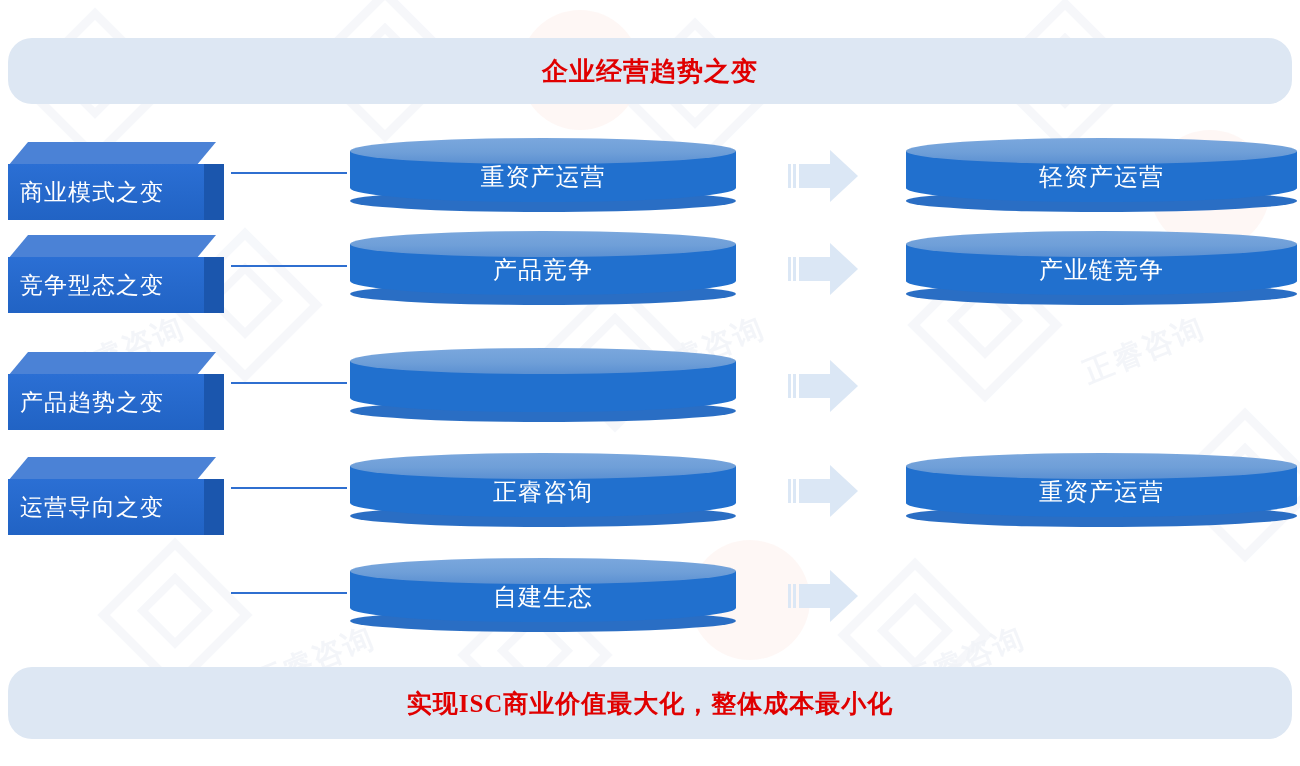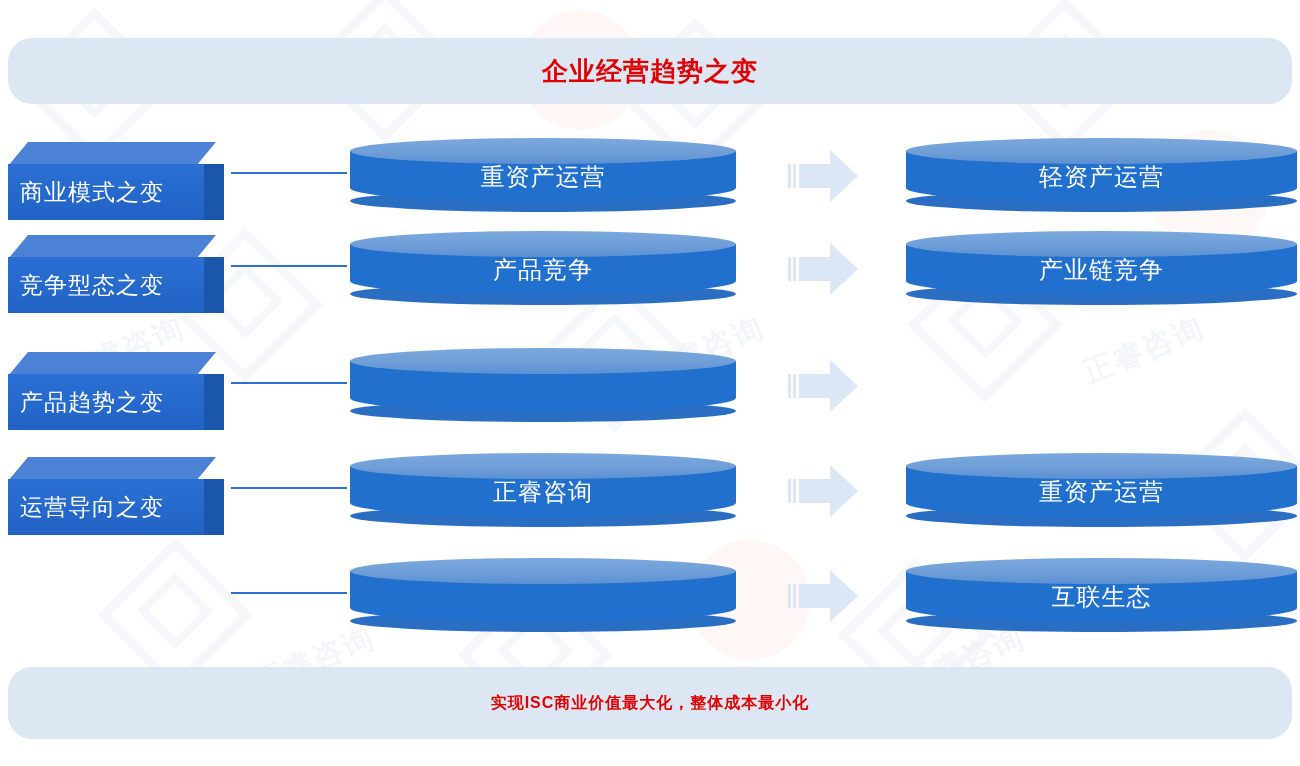--- a/index.html
+++ b/index.html
@@ -68,21 +68,21 @@
     z-index: 3;
   }
   #banner-top { top: 38px; height: 66px; }
   #banner-bottom { top: 667px; height: 72px; }
   .banner-text {
     color: #e00000;
     font-weight: 700;
     font-size: 26px;
     letter-spacing: 1px;
   }
-  #banner-bottom .banner-text { font-size: 16px; }
+  #banner-bottom .banner-text { font-size: 25px; font-family: Liberation Serif, serif; }
 
   
   .rows {
     position: absolute;
     inset: 0;
     z-index: 2;
   }
   .row {
     position: absolute;
     left: 0;
@@ -365,33 +365,28 @@
       <div class="cyl-label">重资产运营</div>
     </div>
   </div>
 
   <div class="row" id="row-4">
     <div class="connector"></div>
     <div class="cyl mid">
       <div class="cyl-bottom"></div>
       <div class="cyl-body"></div>
       <div class="cyl-top"></div>
-    </div>
-    <div class="arrow">
-      <svg width="70" height="52" viewBox="0 0 70 52">
-        <rect x="0" y="14" width="3" height="24" fill="#dbe7f5"></rect>
-        <rect x="5" y="14" width="3" height="24" fill="#dbe7f5"></rect>
-        <polygon points="11,14 42,14 42,0 70,26 42,52 42,38 11,38" fill="#dbe7f5"></polygon>
-      </svg>
-    </div>
-    <div class="cyl right">
-      <div class="cyl-bottom"></div>
-      <div class="cyl-body"></div>
-      <div class="cyl-top"></div>
-      <div class="cyl-label">互联生态</div>
+      <div class="cyl-label">自建生态</div>
+    </div>
+    <div class="arrow">
+      <svg width="70" height="52" viewBox="0 0 70 52">
+        <rect x="0" y="14" width="3" height="24" fill="#dbe7f5"></rect>
+        <rect x="5" y="14" width="3" height="24" fill="#dbe7f5"></rect>
+        <polygon points="11,14 42,14 42,0 70,26 42,52 42,38 11,38" fill="#dbe7f5"></polygon>
+      </svg>
     </div>
   </div>
 
 </div>
 
 <div class="banner" id="banner-bottom">
   <span class="banner-text">实现ISC商业价值最大化，整体成本最小化</span>
 </div>
 
 </body></html>

